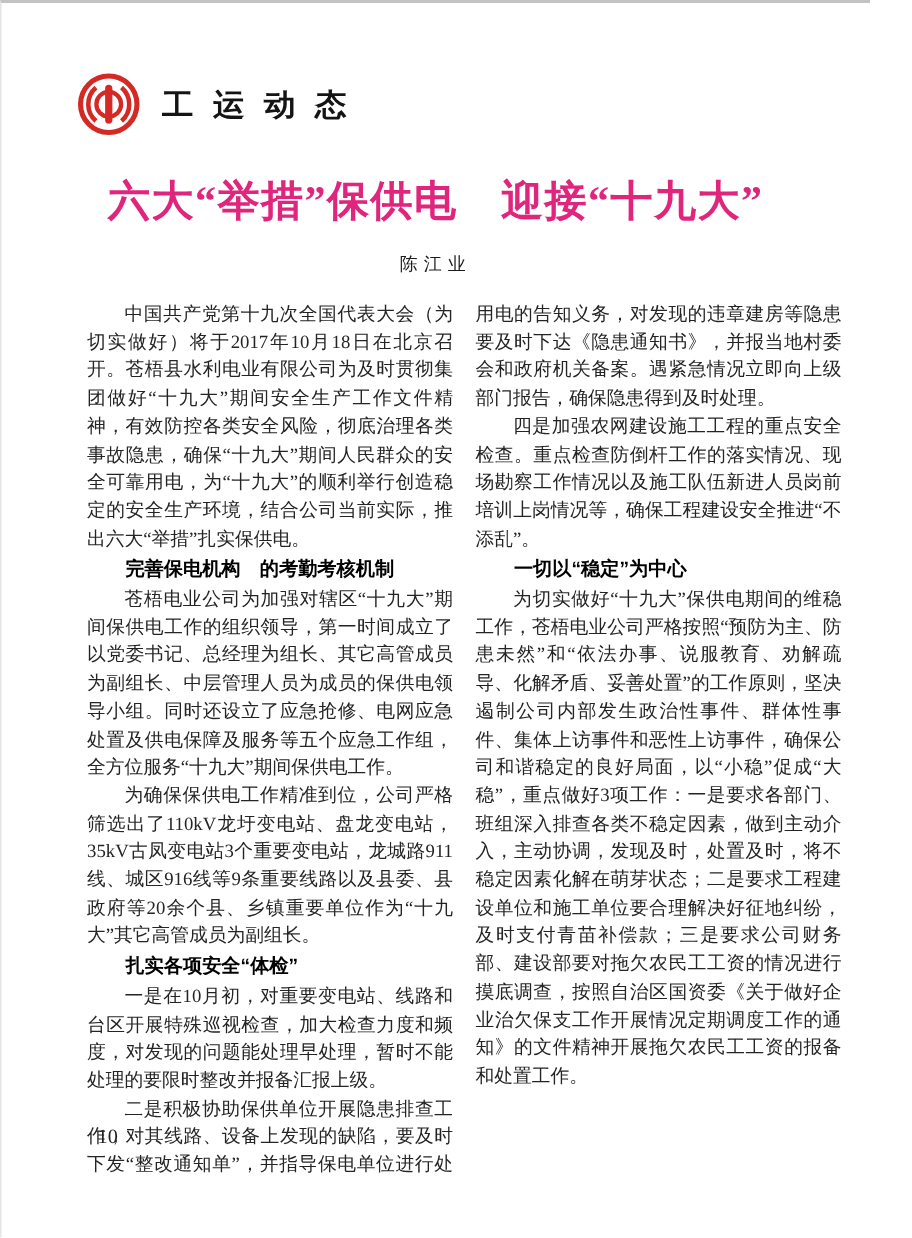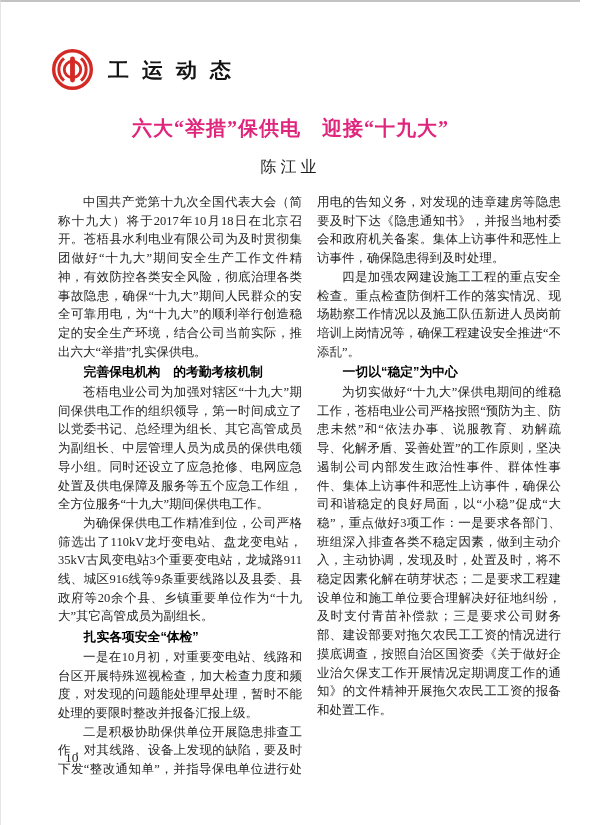--- a/index.html
+++ b/index.html
@@ -21,26 +21,26 @@
   .logo svg{display:block;}
   .brand{
     font-size:21px;font-weight:bold;letter-spacing:13px;
     color:#141414;
     font-family:"Liberation Serif","DejaVu Serif",serif;
     transform:scaleY(0.96);
   }
   .title{
     margin:24px 36px 12px 36px;
     text-align:center;
-    font-size:20px;font-weight:bold;letter-spacing:1px;
+    font-size:28px;font-weight:bold;letter-spacing:1px;
     font-family:"Liberation Serif","DejaVu Serif",serif;
   }
   .author{
     margin-top:15px;text-align:center;
-    font-size:16px;letter-spacing:4px;color:#1c1c1c;
+    font-size:12px;letter-spacing:4px;color:#1c1c1c;
   }
   .columns{
     display:flex;gap:15px;
     padding:15px 54px 0 57px;
     height:584px;overflow:hidden;
   }
   .col{
     width:244px;min-width:244px;
     font-size:12.5px;line-height:18.7px;
     text-align:justify;
@@ -78,30 +78,30 @@
     </span>
     <span class="brand">工运动态</span>
   </div>
 
   <h1 class="title" style="color: rgb(224, 37, 124);">六大“举措”保供电　迎接“十九大”</h1>
 
   <div class="author">陈江业</div>
 
   <div class="columns">
     <div class="col">
-        <p class="block para">中国共产党第十九次全国代表大会（简称十九大）将于2017年10月18日在北京召开。苍梧县水利电业有限公司为及时贯彻集团做好“十九大”期间安全生产工作文件精神，有效防控各类安全风险，彻底治理各类事故隐患，确保“十九大”期间人民群众的安全可靠用电，为“十九大”的顺利举行创造稳定的安全生产环境，结合公司当前实际，推出六大“举措”扎实保供电。</p>
+        <p class="block para">中国共产党第十九次全国代表大会（为切实做好）将于2017年10月18日在北京召开。苍梧县水利电业有限公司为及时贯彻集团做好“十九大”期间安全生产工作文件精神，有效防控各类安全风险，彻底治理各类事故隐患，确保“十九大”期间人民群众的安全可靠用电，为“十九大”的顺利举行创造稳定的安全生产环境，结合公司当前实际，推出六大“举措”扎实保供电。</p>
         <p class="block heading">完善保电机构　的考勤考核机制</p>
         <p class="block para">苍梧电业公司为加强对辖区“十九大”期间保供电工作的组织领导，第一时间成立了以党委书记、总经理为组长、其它高管成员为副组长、中层管理人员为成员的保供电领导小组。同时还设立了应急抢修、电网应急处置及供电保障及服务等五个应急工作组，全方位服务“十九大”期间保供电工作。</p>
         <p class="block para">为确保保供电工作精准到位，公司严格筛选出了110kV龙圩变电站、盘龙变电站，35kV古凤变电站3个重要变电站，龙城路911线、城区916线等9条重要线路以及县委、县政府等20余个县、乡镇重要单位作为“十九大”其它高管成员为副组长。</p>
         <p class="block heading">扎实各项安全“体检”</p>
         <p class="block para">一是在10月初，对重要变电站、线路和台区开展特殊巡视检查，加大检查力度和频度，对发现的问题能处理早处理，暂时不能处理的要限时整改并报备汇报上级。</p>
         <p class="block para">二是积极协助保供单位开展隐患排查工作，对其线路、设备上发现的缺陷，要及时下发“整改通知单”，并指导保电单位进行处理，确保线路、设备正常运行。</p>
       </div>
     <div class="col">
-        <p class="block cont">用电的告知义务，对发现的违章建房等隐患要及时下达《隐患通知书》，并报当地村委会和政府机关备案。集体上访事件和恶性上访事件，确保隐患得到及时处理。</p>
+        <p class="block cont">用电的告知义务，对发现的违章建房等隐患要及时下达《隐患通知书》，并报当地村委会和政府机关备案。遇紧急情况立即向上级部门报告，确保隐患得到及时处理。</p>
         <p class="block para">四是加强农网建设施工工程的重点安全检查。重点检查防倒杆工作的落实情况、现场勘察工作情况以及施工队伍新进人员岗前培训上岗情况等，确保工程建设安全推进“不添乱”。</p>
         <p class="block heading">一切以“稳定”为中心</p>
         <p class="block para">为切实做好“十九大”保供电期间的维稳工作，苍梧电业公司严格按照“预防为主、防患未然”和“依法办事、说服教育、劝解疏导、化解矛盾、妥善处置”的工作原则，坚决遏制公司内部发生政治性事件、群体性事件、集体上访事件和恶性上访事件，确保公司和谐稳定的良好局面，以“小稳”促成“大稳”，重点做好3项工作：一是要求各部门、班组深入排查各类不稳定因素，做到主动介入，主动协调，发现及时，处置及时，将不稳定因素化解在萌芽状态；二是要求工程建设单位和施工单位要合理解决好征地纠纷，及时支付青苗补偿款；三是要求公司财务部、建设部要对拖欠农民工工资的情况进行摸底调查，按照自治区国资委《关于做好企业治欠保支工作开展情况定期调度工作的通知》的文件精神开展拖欠农民工工资的报备和处置工作。</p>
       </div>
   </div>
 
   <div class="pagenum">10</div>
 
 </div>
 

